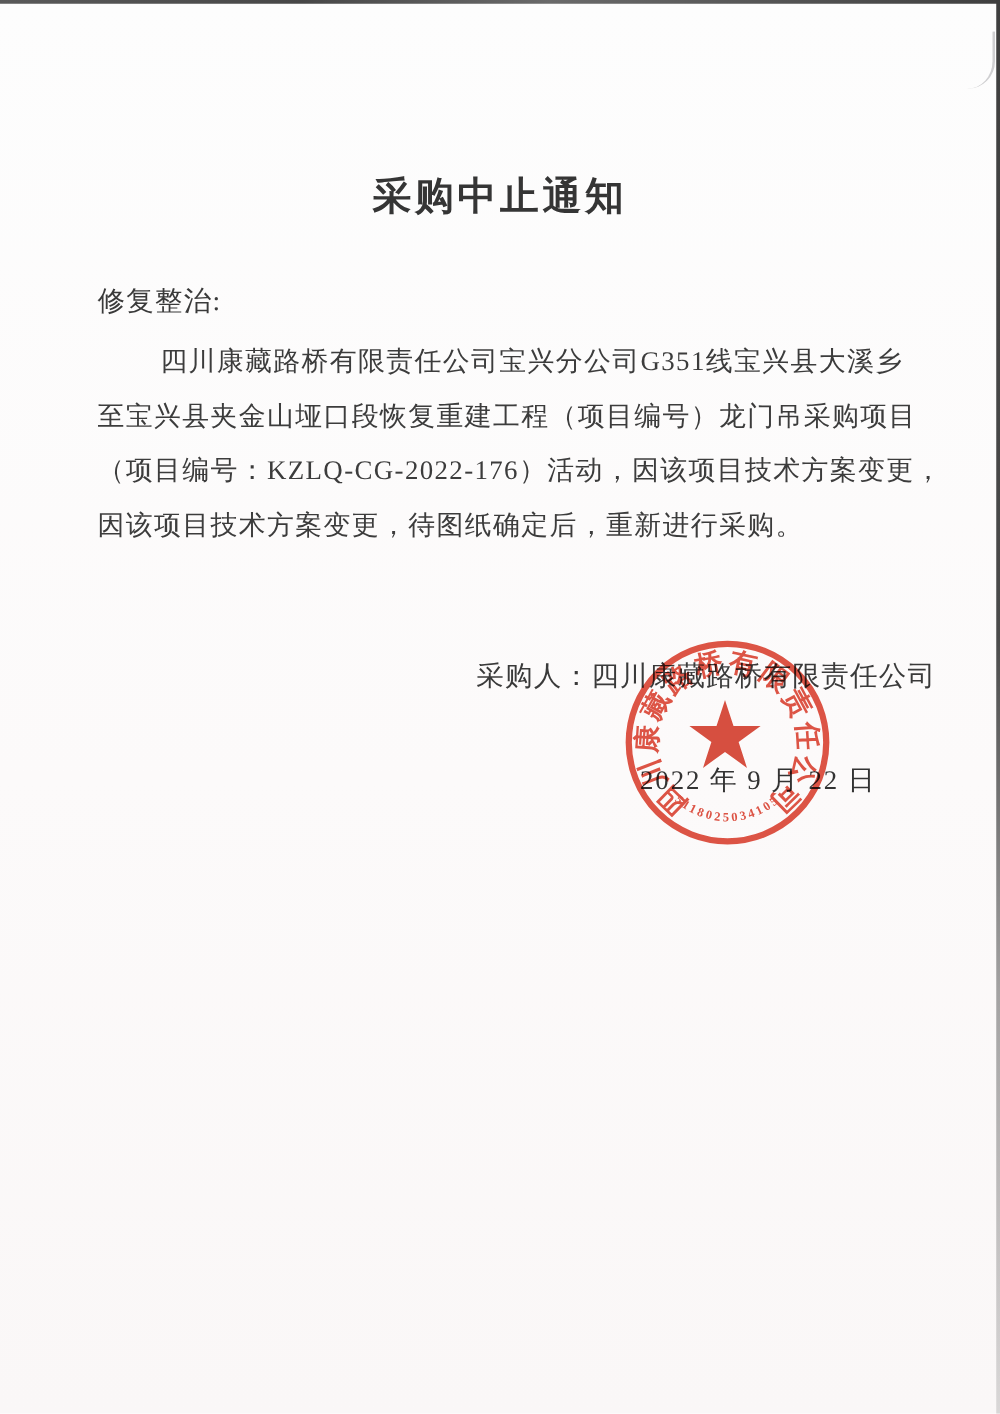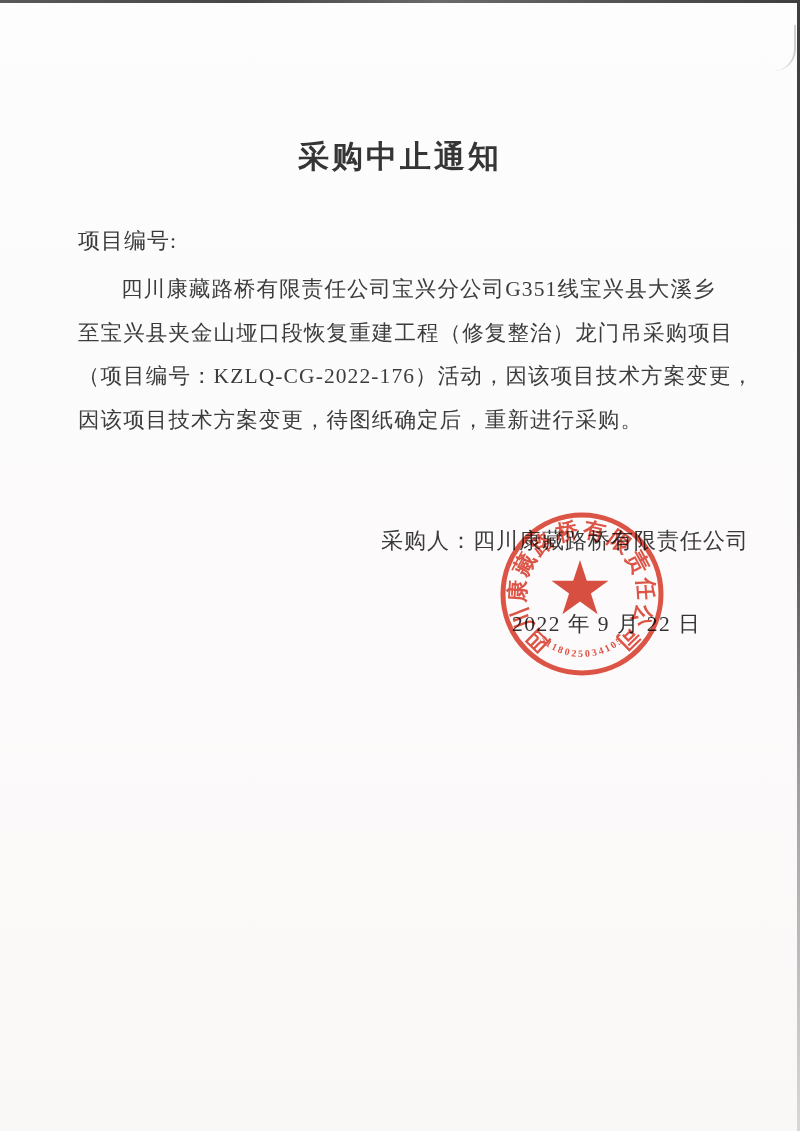--- a/index.html
+++ b/index.html
@@ -65,20 +65,21 @@
     letter-spacing: 1.1px;
     color: #3c3c3c;
   }
   .body-line {
     height: 43.5px;
     line-height: 43.5px;
     white-space: nowrap;
   }
   .body-line.indent {
     text-indent: 2em;
+    text-align: center;
   }
   .purchaser-line {
     position: absolute;
     left: 333px; top: 526px;
     font-size: 22px;
     letter-spacing: 1px;
     color: #3a3a3a;
     white-space: nowrap;
     margin-left: 48px;
   }
@@ -116,25 +117,25 @@
 <body>
 
 <div class="page">
 
   <div class="scan-edge-top"></div>
   <div class="scan-edge-right"></div>
   <div class="scan-corner-mark"></div>
 
   <div class="doc-title">采购中止通知</div>
 
-  <div class="salutation">项目编号:</div>
+  <div class="salutation">修复整治:</div>
 
   <div class="body-text">
     <div class="body-line indent">四川康藏路桥有限责任公司宝兴分公司G351线宝兴县大溪乡</div>
-    <div class="body-line">至宝兴县夹金山垭口段恢复重建工程（修复整治）龙门吊采购项目</div>
+    <div class="body-line">至宝兴县夹金山垭口段恢复重建工程（项目编号）龙门吊采购项目</div>
     <div class="body-line">（项目编号：KZLQ-CG-2022-176）活动，因该项目技术方案变更，</div>
     <div class="body-line">因该项目技术方案变更，待图纸确定后，重新进行采购。</div>
   </div>
 
   <div class="purchaser-line">
     <span>采购人：</span><span>四川康藏路桥有限责任公司</span>
   </div>
 
   <div class="date-line">2022 年 9 月 22 日</div>
 

